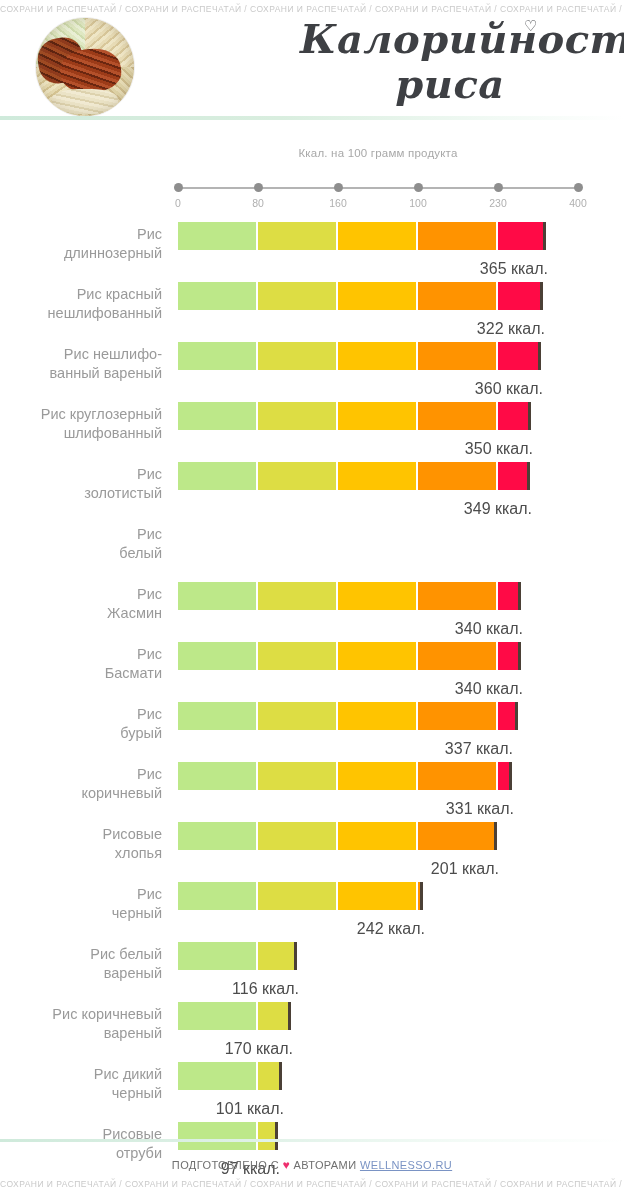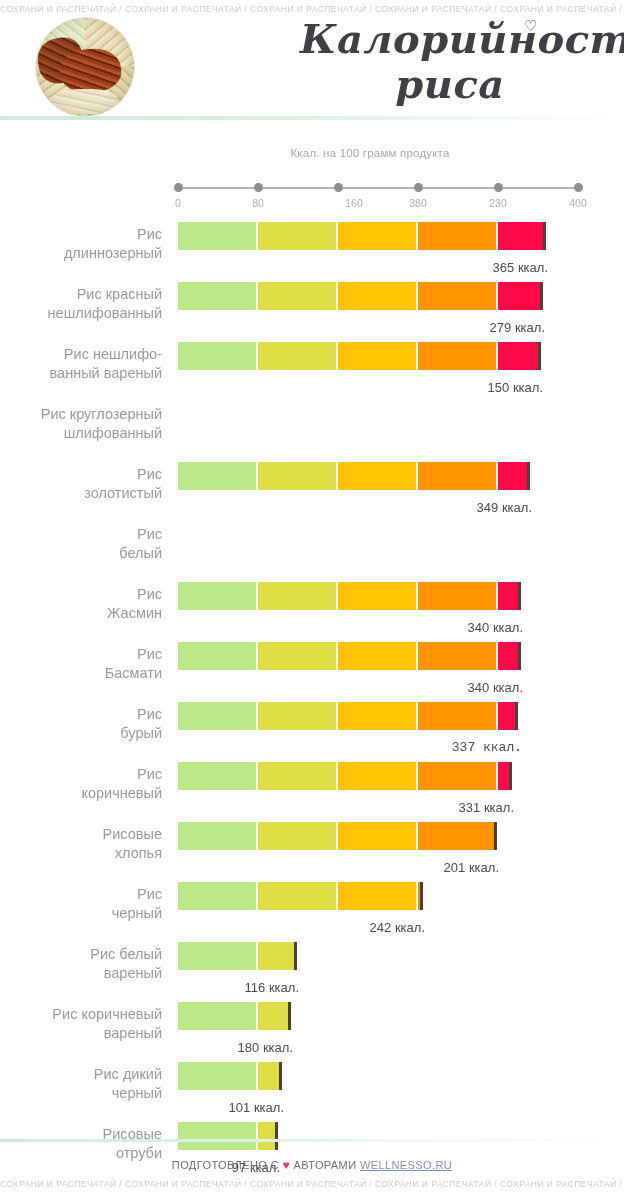--- a/index.html
+++ b/index.html
@@ -70,21 +70,21 @@
     font-size:15px;font-style:normal;color:#3e4044;
   }
 
   .divider{
     position:absolute;top:116px;left:0;width:624px;height:4px;
     background:linear-gradient(90deg,#cfeadb 0%,#d9eedf 45%,#f2faf5 80%,#ffffff 100%);
   }
 
   
   .axis-title{
-    position:absolute;top:147px;left:170px;width:400px;
+    position:absolute;top:147px;left:178px;width:400px;
     text-align:center;color:#a8a8a8;font-size:11.5px;letter-spacing:.2px;
   }
   .axis{position:absolute;top:186px;left:178px;width:400px;height:3px;}
   .axis .line{position:absolute;left:0;top:1px;width:400px;height:1.6px;background:#b4b4b4;}
   .axis .dot{
     position:absolute;top:-3.4px;width:9px;height:9px;border-radius:50%;
     background:#8e8e8e;margin-left:-4.5px;
   }
   .axis .tick-label{
     position:absolute;top:11px;font-size:10.5px;color:#b0b0b0;
@@ -100,21 +100,21 @@
     color:#9a9a9a;font-size:14.5px;line-height:19px;white-space:pre-line;
   }
   .bar-wrap{position:absolute;left:178px;top:8px;height:28px;}
   .bar{position:absolute;left:0;top:0;height:28px;overflow:hidden;}
   .seg-strip{position:absolute;left:0;top:0;height:28px;display:flex;}
   .seg-strip .sg{height:28px;margin-right:2px;}
   .endcap{
     position:absolute;top:0;width:3px;height:28px;background:#4b4036;
   }
   .value{
-    position:absolute;top:38px;font-size:13px;color:#4c4c4c;
+    position:absolute;top:38px;font-size:16px;color:#4c4c4c;
     white-space:nowrap;
   }
 
   
   .foot-divider{
     position:absolute;bottom:52px;left:0;width:624px;height:3px;
     background:linear-gradient(90deg,#cfeadb 0%,#dff1e7 40%,#f4fbf7 75%,#ffffff 100%);
   }
   .footer{
     position:absolute;bottom:22px;left:0;width:624px;text-align:center;
@@ -153,23 +153,23 @@
   <div class="divider"></div>
 
   <div class="axis-title">Ккал. на 100 грамм продукта</div>
   <div class="axis">
     <div class="line"></div>
   <div class="dot" style="left: 0px;"></div>
       <div class="tick-label" style="left: 0px;">0</div>
       <div class="dot" style="left: 80px;"></div>
       <div class="tick-label" style="left: 80px;">80</div>
       <div class="dot" style="left: 160px;"></div>
-      <div class="tick-label" style="left: 176px;">160</div>
+      <div class="tick-label" style="left: 160px;">160</div>
       <div class="dot" style="left: 240px;"></div>
-      <div class="tick-label" style="left: 240px;">380</div>
+      <div class="tick-label" style="left: 240px;">100</div>
       <div class="dot" style="left: 320px;"></div>
       <div class="tick-label" style="left: 320px;">230</div>
       <div class="dot" style="left: 400px;"></div>
       <div class="tick-label" style="left: 400px;">400</div>
     </div>
 
   <div class="rows">
       <div class="row">
         <div class="row-label">Рис
 длиннозерный</div>
@@ -194,43 +194,56 @@
           <div class="bar" style="width: 362px;">
             <div class="seg-strip">
               <div class="sg" style="width: 78px; background: rgb(189, 232, 137);"></div>
               <div class="sg" style="width: 78px; background: rgb(221, 221, 68);"></div>
               <div class="sg" style="width: 78px; background: rgb(255, 196, 0);"></div>
               <div class="sg" style="width: 78px; background: rgb(255, 147, 0);"></div>
               <div class="sg" style="width: 78px; background: rgb(255, 10, 70);"></div>
             </div>
           </div>
           <div class="endcap" style="left: 362px;"></div>
-          <div class="value" style="left: 367px; transform: translateX(-100%);">279 ккал.</div>
+          <div class="value" style="left: 367px; transform: translateX(-100%);">322 ккал.</div>
         </div>
       </div>
       <div class="row">
         <div class="row-label">Рис нешлифо-
 ванный вареный</div>
         <div class="bar-wrap" style="width: 366px;">
           <div class="bar" style="width: 360px;">
             <div class="seg-strip">
               <div class="sg" style="width: 78px; background: rgb(189, 232, 137);"></div>
               <div class="sg" style="width: 78px; background: rgb(221, 221, 68);"></div>
               <div class="sg" style="width: 78px; background: rgb(255, 196, 0);"></div>
               <div class="sg" style="width: 78px; background: rgb(255, 147, 0);"></div>
               <div class="sg" style="width: 78px; background: rgb(255, 10, 70);"></div>
             </div>
           </div>
           <div class="endcap" style="left: 360px;"></div>
-          <div class="value" style="left: 365px; transform: translateX(-100%);">150 ккал.</div>
+          <div class="value" style="left: 365px; transform: translateX(-100%);">360 ккал.</div>
         </div>
       </div>
       <div class="row">
         <div class="row-label">Рис круглозерный
 шлифованный</div>
+        <div class="bar-wrap" style="width: 356px;">
+          <div class="bar" style="width: 350px;">
+            <div class="seg-strip">
+              <div class="sg" style="width: 78px; background: rgb(189, 232, 137);"></div>
+              <div class="sg" style="width: 78px; background: rgb(221, 221, 68);"></div>
+              <div class="sg" style="width: 78px; background: rgb(255, 196, 0);"></div>
+              <div class="sg" style="width: 78px; background: rgb(255, 147, 0);"></div>
+              <div class="sg" style="width: 78px; background: rgb(255, 10, 70);"></div>
+            </div>
+          </div>
+          <div class="endcap" style="left: 350px;"></div>
+          <div class="value" style="left: 355px; transform: translateX(-100%);">350 ккал.</div>
+        </div>
       </div>
       <div class="row">
         <div class="row-label">Рис
 золотистый</div>
         <div class="bar-wrap" style="width: 355px;">
           <div class="bar" style="width: 349px;">
             <div class="seg-strip">
               <div class="sg" style="width: 78px; background: rgb(189, 232, 137);"></div>
               <div class="sg" style="width: 78px; background: rgb(221, 221, 68);"></div>
               <div class="sg" style="width: 78px; background: rgb(255, 196, 0);"></div>
@@ -287,21 +300,21 @@
           <div class="bar" style="width: 337px;">
             <div class="seg-strip">
               <div class="sg" style="width: 78px; background: rgb(189, 232, 137);"></div>
               <div class="sg" style="width: 78px; background: rgb(221, 221, 68);"></div>
               <div class="sg" style="width: 78px; background: rgb(255, 196, 0);"></div>
               <div class="sg" style="width: 78px; background: rgb(255, 147, 0);"></div>
               <div class="sg" style="width: 78px; background: rgb(255, 10, 70);"></div>
             </div>
           </div>
           <div class="endcap" style="left: 337px;"></div>
-          <div class="value" style="left: 344px; transform: translateX(-100%); font-family: Liberation Mono, monospace;">337 ккал.</div>
+          <div class="value" style="left: 335px; transform: translateX(-100%);">337 ккал.</div>
         </div>
       </div>
       <div class="row">
         <div class="row-label">Рис
 коричневый</div>
         <div class="bar-wrap" style="width: 337px;">
           <div class="bar" style="width: 331px;">
             <div class="seg-strip">
               <div class="sg" style="width: 78px; background: rgb(189, 232, 137);"></div>
               <div class="sg" style="width: 78px; background: rgb(221, 221, 68);"></div>
@@ -364,21 +377,21 @@
         <div class="row-label">Рис коричневый
 вареный</div>
         <div class="bar-wrap" style="width: 116px;">
           <div class="bar" style="width: 110px;">
             <div class="seg-strip">
               <div class="sg" style="width: 78px; background: rgb(189, 232, 137);"></div>
               <div class="sg" style="width: 78px; background: rgb(221, 221, 68);"></div>
             </div>
           </div>
           <div class="endcap" style="left: 110px;"></div>
-          <div class="value" style="left: 115px; transform: translateX(-100%);">180 ккал.</div>
+          <div class="value" style="left: 115px; transform: translateX(-100%);">170 ккал.</div>
         </div>
       </div>
       <div class="row">
         <div class="row-label">Рис дикий
 черный</div>
         <div class="bar-wrap" style="width: 107px;">
           <div class="bar" style="width: 101px;">
             <div class="seg-strip">
               <div class="sg" style="width: 78px; background: rgb(189, 232, 137);"></div>
               <div class="sg" style="width: 78px; background: rgb(221, 221, 68);"></div>

